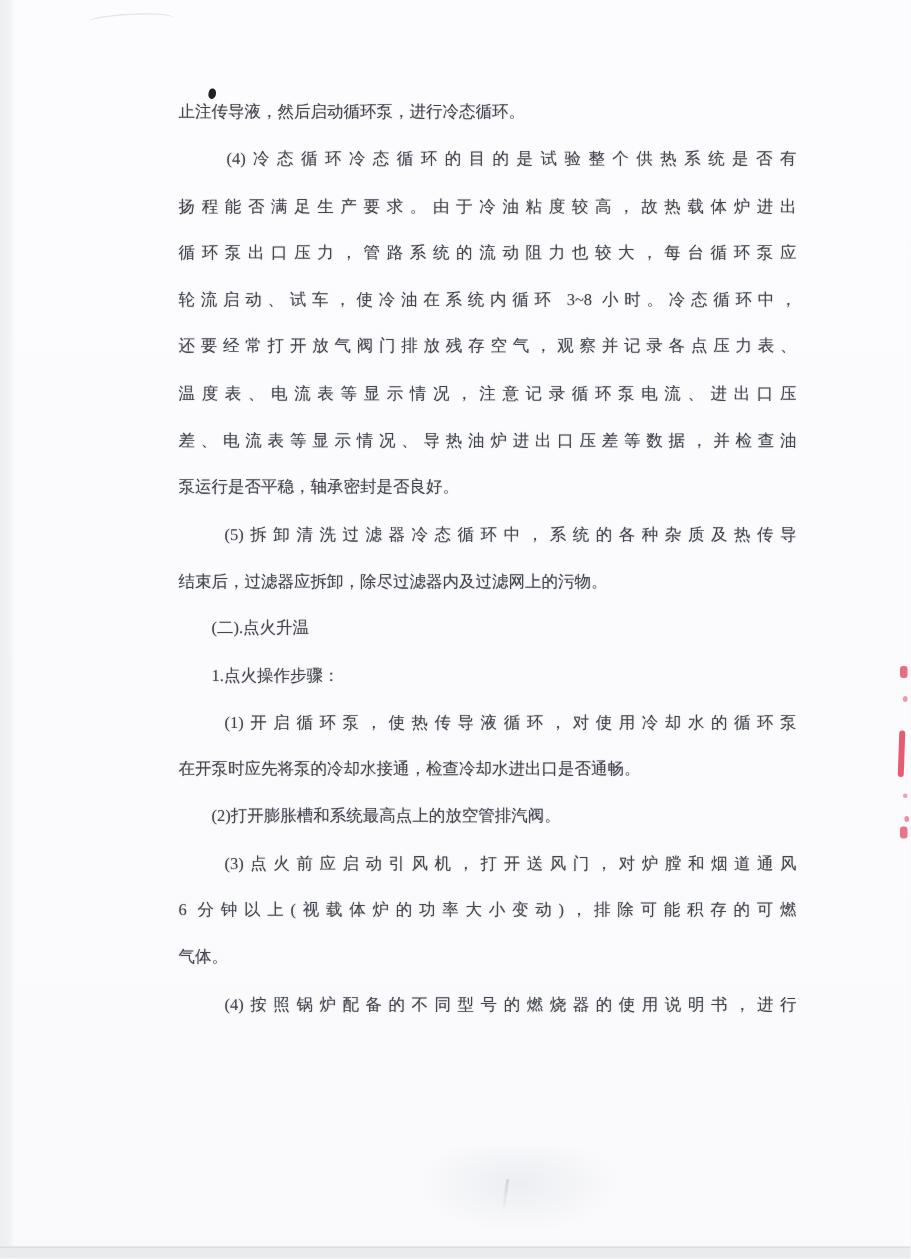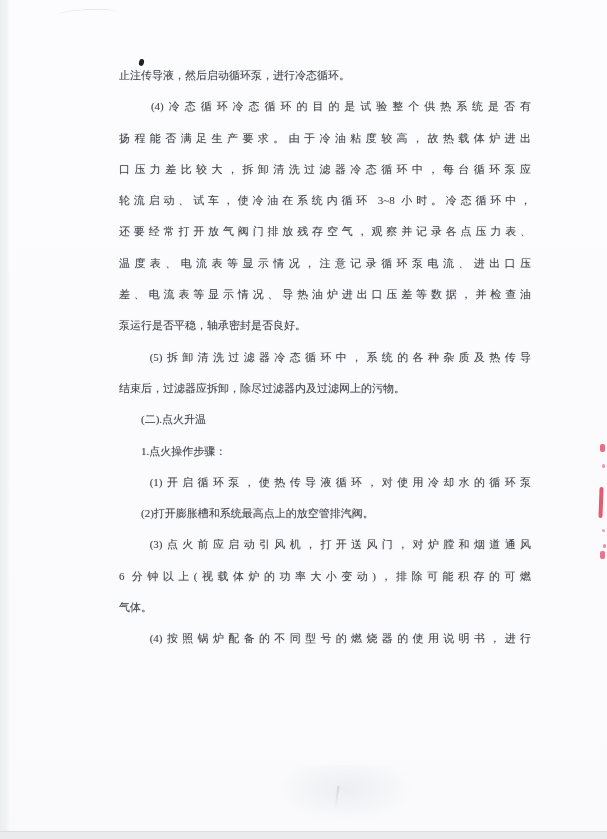--- a/index.html
+++ b/index.html
@@ -102,31 +102,32 @@
 <div class="scan">
 
   <div class="crease-top"></div>
   <div class="crease-bottom"></div>
   <div class="crease-bottom-line"></div>
 
   <div class="textcol">
     <div class="line end">止注传导液，然后启动循环泵，进行冷态循环。</div>
     <div class="line">　　(4)冷态循环冷态循环的目的是试验整个供热系统是否有</div>
     <div class="line">扬程能否满足生产要求。由于冷油粘度较高，故热载体炉进出</div>
-    <div class="line">口压力差比较大，拆卸清洗过滤器冷态循环中，每台循环泵应</div>
+    <div class="line">循环泵出口压力，管路系统的流动阻力也较大，每台循环泵应</div>
     <div class="line">轮流启动、试车，使冷油在系统内循环 3~8 小时。冷态循环中，</div>
     <div class="line">还要经常打开放气阀门排放残存空气，观察并记录各点压力表、</div>
     <div class="line">温度表、电流表等显示情况，注意记录循环泵电流、进出口压</div>
     <div class="line">差、电流表等显示情况、导热油炉进出口压差等数据，并检查油</div>
     <div class="line end">泵运行是否平稳，轴承密封是否良好。</div>
     <div class="line">　　(5)拆卸清洗过滤器冷态循环中，系统的各种杂质及热传导</div>
     <div class="line end">结束后，过滤器应拆卸，除尽过滤器内及过滤网上的污物。</div>
     <div class="line end">　　(二).点火升温</div>
     <div class="line end">　　1.点火操作步骤：</div>
     <div class="line">　　(1)开启循环泵，使热传导液循环，对使用冷却水的循环泵</div>
+    <div class="line end">在开泵时应先将泵的冷却水接通，检查冷却水进出口是否通畅。</div>
     <div class="line end">　　(2)打开膨胀槽和系统最高点上的放空管排汽阀。</div>
     <div class="line">　　(3)点火前应启动引风机，打开送风门，对炉膛和烟道通风</div>
     <div class="line">6 分钟以上(视载体炉的功率大小变动)，排除可能积存的可燃</div>
     <div class="line end">气体。</div>
     <div class="line">　　(4)按照锅炉配备的不同型号的燃烧器的使用说明书，进行</div>
   </div>
 
   <div class="ink-dot"></div>
 
   <div class="red-mark rm1"></div>

